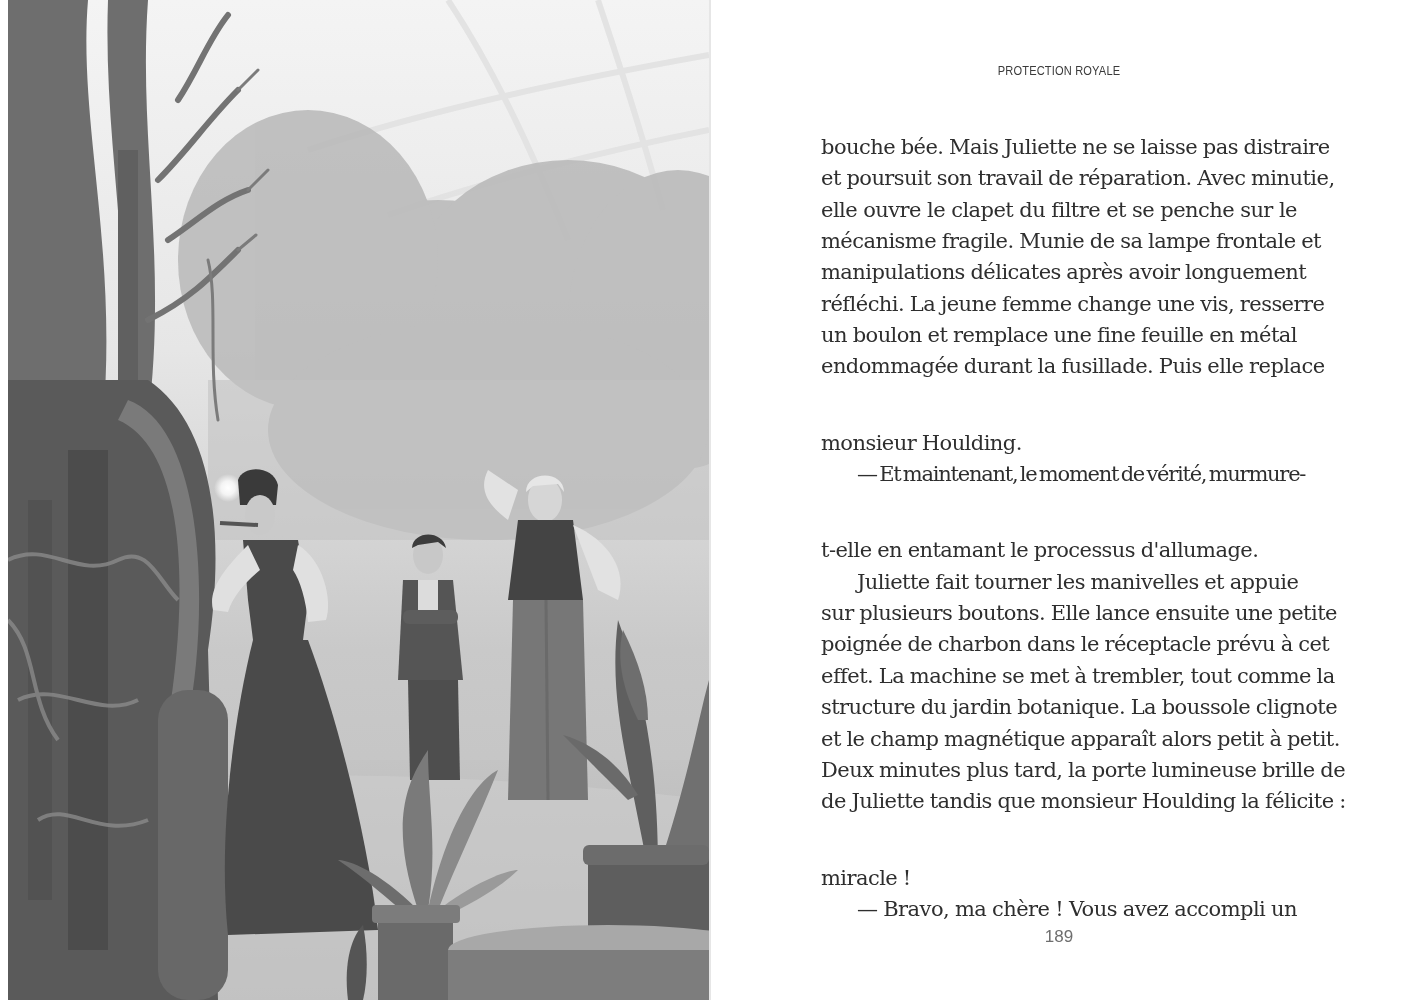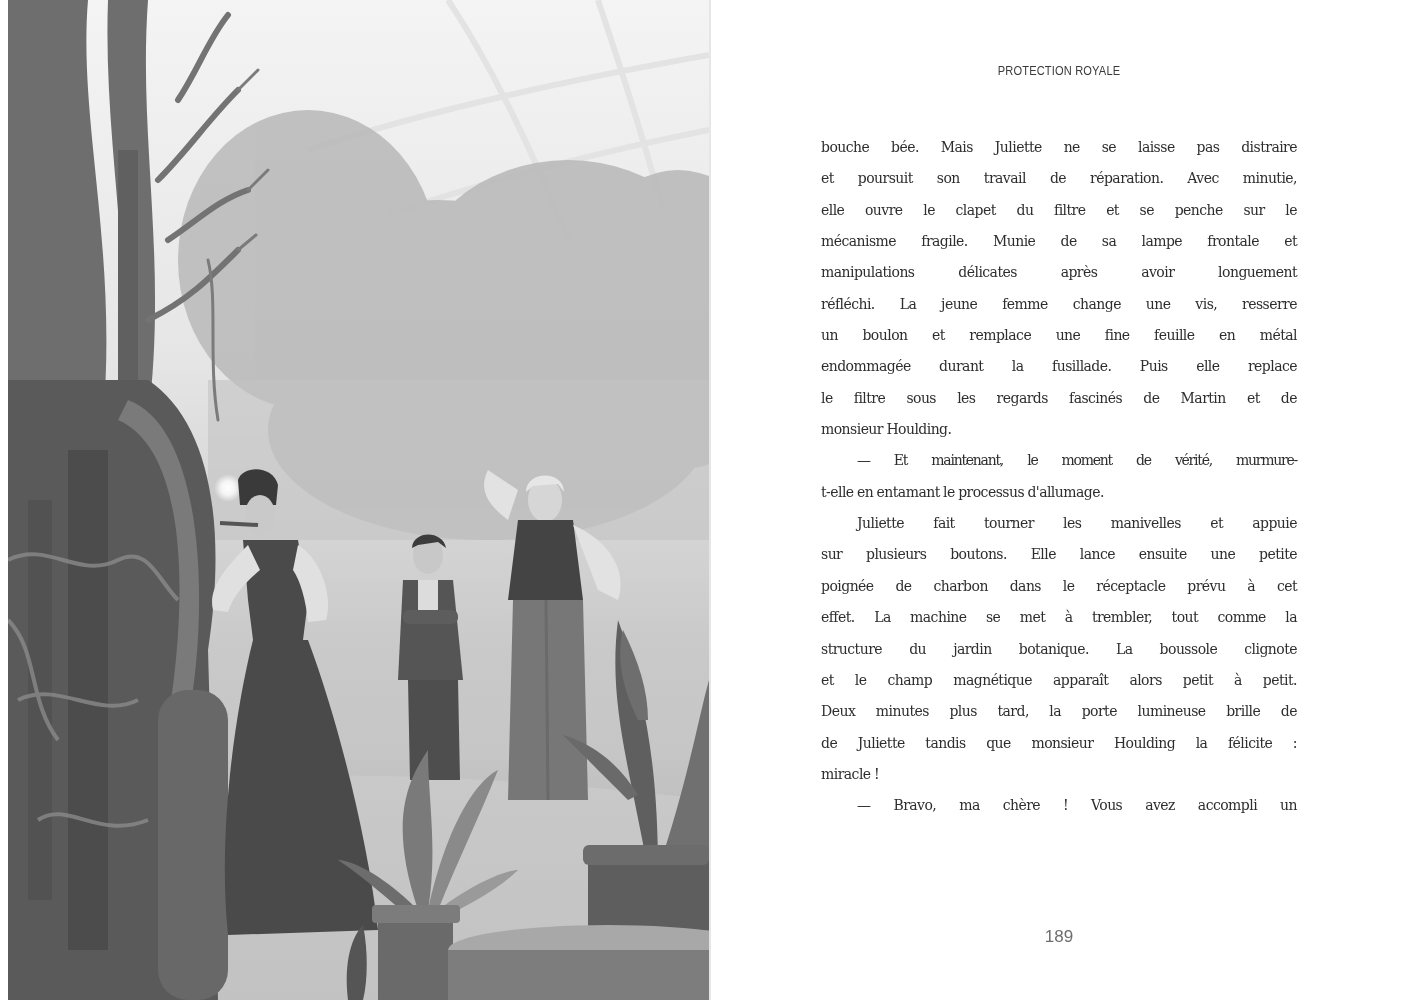--- a/index.html
+++ b/index.html
@@ -57,35 +57,36 @@
       color: #3a3a3a;
       transform: scaleX(0.82);
       transform-origin: center;
     }
     .text-block {
       position: absolute;
       top: 132px;
       left: 110px;
       width: 476px;
       font-family: "DejaVu Serif", serif;
-      font-size: 14px;
+      font-size: 21px;
       line-height: 31.35px;
       color: #2e2e2e;
     }
     .line {
       display: block;
       white-space: nowrap;
       text-align: justify;
       text-align-last: justify;
       height: 31.35px;
       letter-spacing: -0.55px;
       word-spacing: -0.5px;
     }
     .line.last {
       text-align-last: left;
+      margin-top: 45px;
     }
     .line.indent {
       padding-left: 36px;
     }
     .line.tight {
       letter-spacing: -1.25px;
       word-spacing: -3px;
     }
     .page-number {
       position: absolute;
@@ -264,21 +265,20 @@
 
     <div class="text-block">
       <span class="line">bouche bée. Mais Juliette ne se laisse pas distraire</span>
       <span class="line">et poursuit son travail de réparation. Avec minutie,</span>
       <span class="line">elle ouvre le clapet du filtre et se penche sur le</span>
       <span class="line">mécanisme fragile. Munie de sa lampe frontale et</span>
       <span class="line">manipulations délicates après avoir longuement</span>
       <span class="line">réfléchi. La jeune femme change une vis, resserre</span>
       <span class="line">un boulon et remplace une fine feuille en métal</span>
       <span class="line">endommagée durant la fusillade. Puis elle replace</span>
-      <span class="line">le filtre sous les regards fascinés de Martin et de</span>
       <span class="line last">monsieur Houlding.</span>
       <span class="line indent tight">— Et maintenant, le moment de vérité, murmure-</span>
       <span class="line last">t-elle en entamant le processus d'allumage.</span>
       <span class="line indent">Juliette fait tourner les manivelles et appuie</span>
       <span class="line">sur plusieurs boutons. Elle lance ensuite une petite</span>
       <span class="line">poignée de charbon dans le réceptacle prévu à cet</span>
       <span class="line">effet. La machine se met à trembler, tout comme la</span>
       <span class="line">structure du jardin botanique. La boussole clignote</span>
       <span class="line">et le champ magnétique apparaît alors petit à petit.</span>
       <span class="line">Deux minutes plus tard, la porte lumineuse brille de</span>

